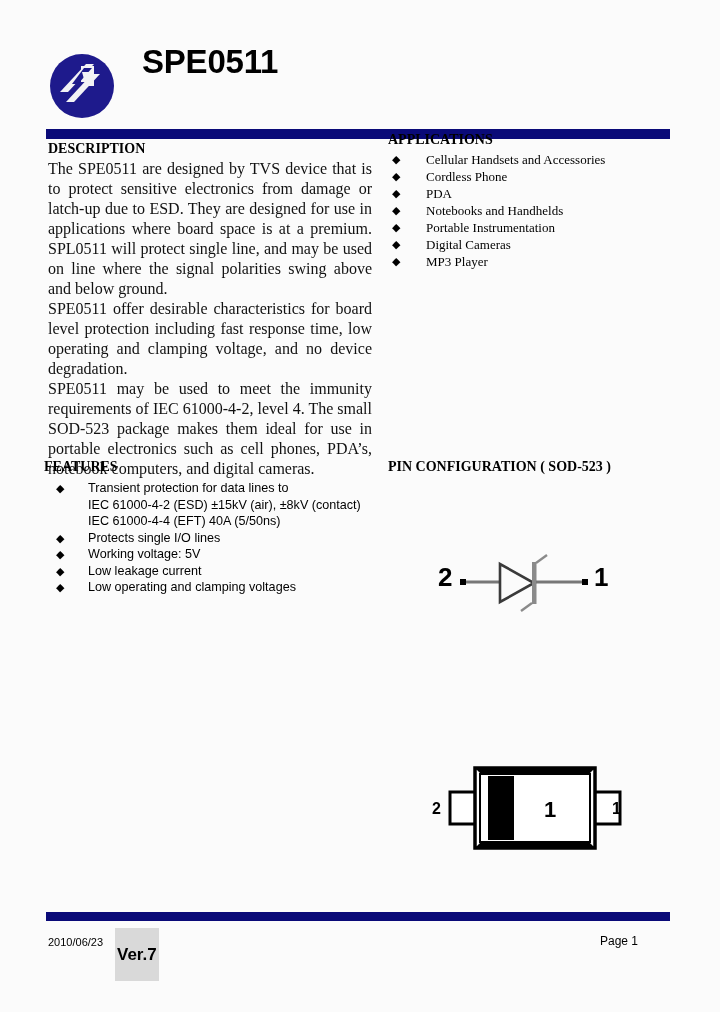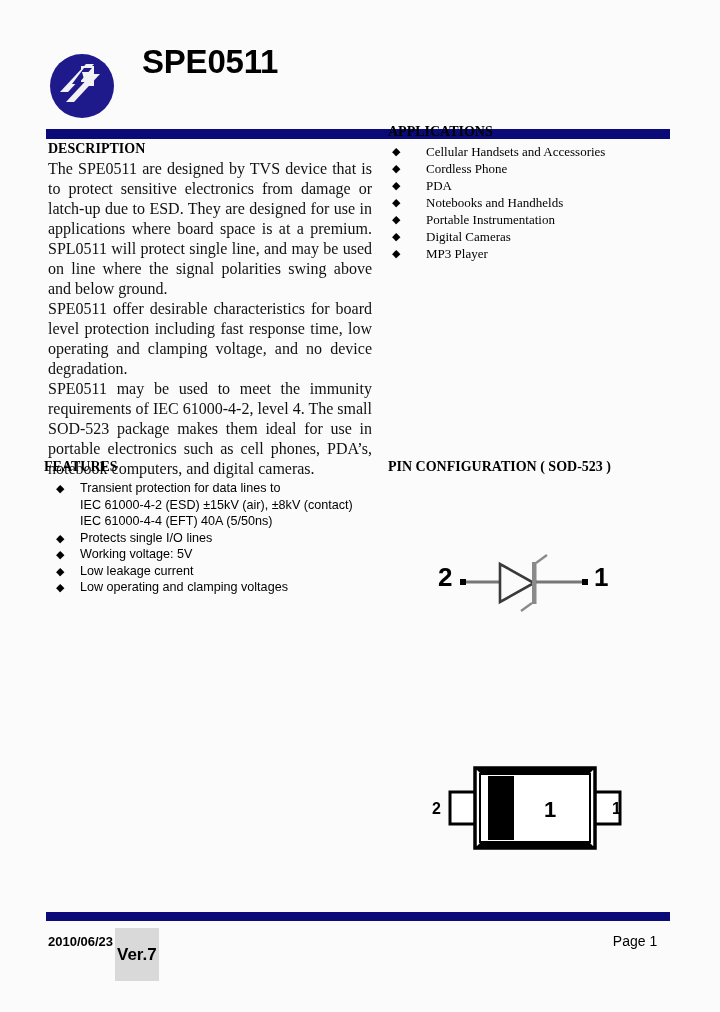--- a/index.html
+++ b/index.html
@@ -94,21 +94,21 @@
     line-height: 20px;
     text-align: justify;
     color: #111;
   }
   .desc-body p { margin: 0; }
 
   
   .apps-col {
     position: absolute;
     left: 388px;
-    top: 124px;
+    top: 132px;
     width: 282px;
   }
   ul.bullets {
     list-style: none;
     margin: 3px 0 0 0;
     padding: 0;
   }
   ul.bullets li {
     position: relative;
     padding-left: 38px;
@@ -149,20 +149,21 @@
     position: absolute;
     left: 12px;
     top: 0;
     font-family: "Liberation Serif", serif;
     font-size: 11px;
     line-height: 16.5px;
   }
   ul.feat li .cont {
     display: block;
     white-space: nowrap;
+    margin-left: 8px;
   }
 
   
   .pin-col {
     position: absolute;
     left: 388px;
     top: 459px;
     width: 282px;
   }
   .pin-diagram {
@@ -208,45 +209,44 @@
   #mark-label-2 { left: 12px; top: 45px; }
   #mark-label-1 { left: 192px; top: 45px; }
 
   
   .footer { position: absolute; left: 0; top: 0; width: 720px; height: 1012px; pointer-events: none; }
   .foot-date {
     position: absolute;
     left: 48px;
     top: 935px;
     font-family: "Liberation Sans", sans-serif;
-    font-size: 13px;
+    font-size: 11px;
     line-height: 14px;
     color: #000;
-    font-weight: bold;
   }
   .foot-ver {
     position: absolute;
     left: 115px;
     top: 928px;
     font-family: "Liberation Sans", sans-serif;
     font-weight: bold;
     font-size: 17px;
     line-height: 21px;
     background: #d9d9d9;
     color: #000;
     padding: 16px 2px;
   }
   .foot-page {
     position: absolute;
     left: 600px;
     top: 934px;
     width: 70px;
-    text-align: center;
-    font-family: "Liberation Sans", sans-serif;
-    font-size: 14px;
+    text-align: left;
+    font-family: "Liberation Sans", sans-serif;
+    font-size: 12px;
     line-height: 15px;
     color: #000;
   }
 </style>
 </head>
 <body>
 
 <div class="page">
 
   <div class="header">

